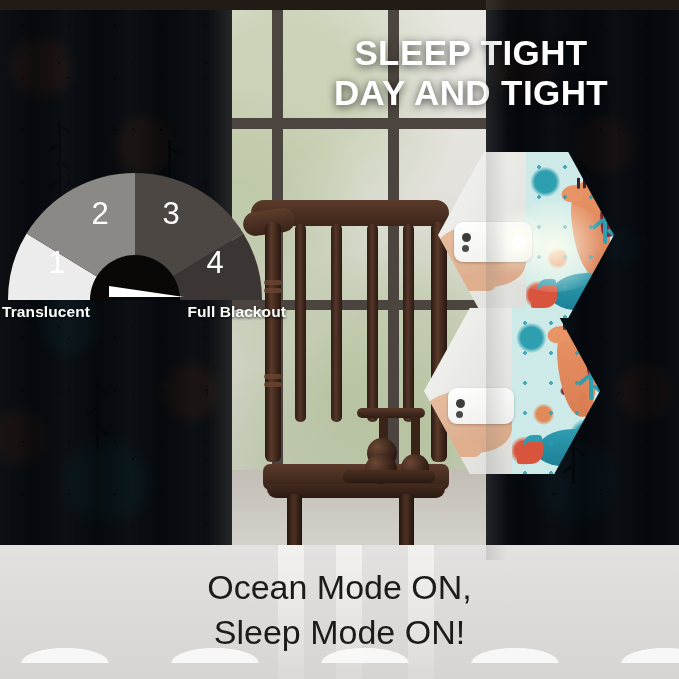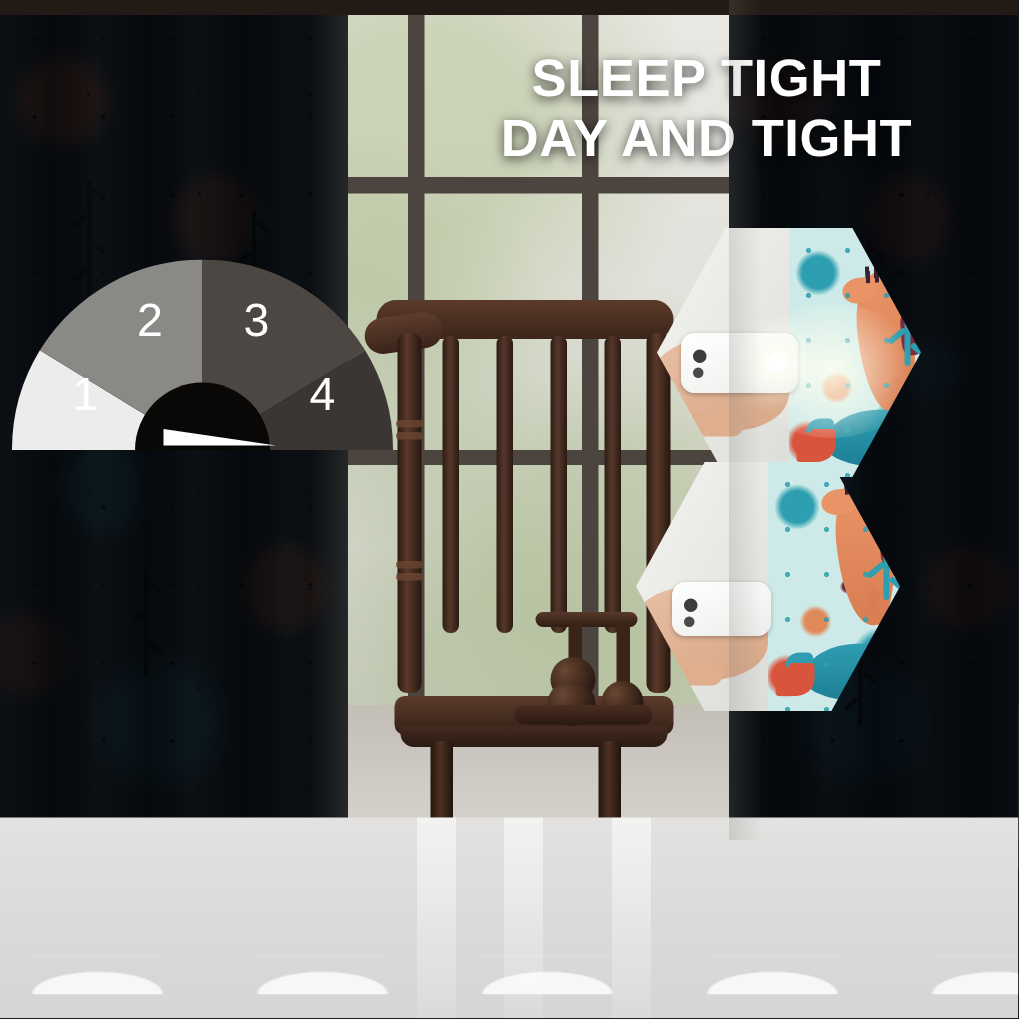--- a/index.html
+++ b/index.html
@@ -398,20 +398,22 @@
       <path d="M101,113 L176,124 L101,124 Z" style="fill:#ffffff"></path>
 
       <text x="49" y="92" class="gnum">1</text>
       <text x="92" y="43" class="gnum">2</text>
       <text x="163" y="43" class="gnum">3</text>
       <text x="207" y="92" class="gnum">4</text>
     </svg>
   </div>
 
   <div class="gauge-labels">
+    <span>Translucent</span>
+    <span>Full Blackout</span>
   </div>
 
   <div class="hex hex-top">
     <div class="white-side"></div>
     <div class="ocean-side">
       <div class="seahorse">
         <div class="sh-crest"></div>
         <div class="sh-fin"></div>
       </div>
       <div class="whale"></div>
@@ -455,15 +457,19 @@
       <div class="lens"></div>
       <div class="lens2"></div>
     </div>
   </div>
 
   <div class="caption">
     <div class="cap-ghost" style="left:278px;"></div>
     <div class="cap-ghost" style="left:336px;"></div>
     <div class="cap-ghost" style="left:408px;"></div>
     <div class="cap-wave"></div>
+    <div class="cap-text">
+      <div>Ocean Mode ON,</div>
+      <div>Sleep Mode ON!</div>
+    </div>
   </div>
 
 </div>
 
 </body></html>

